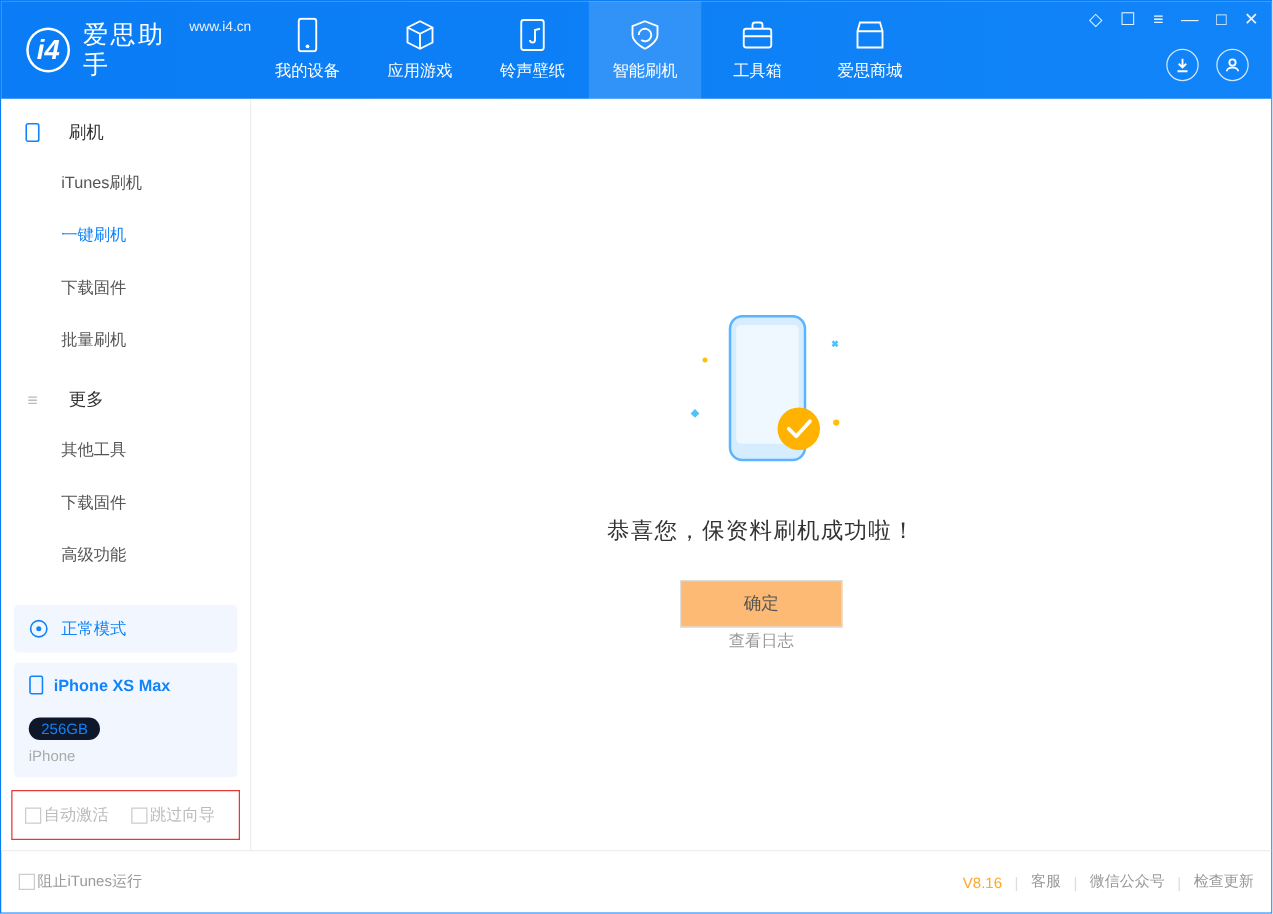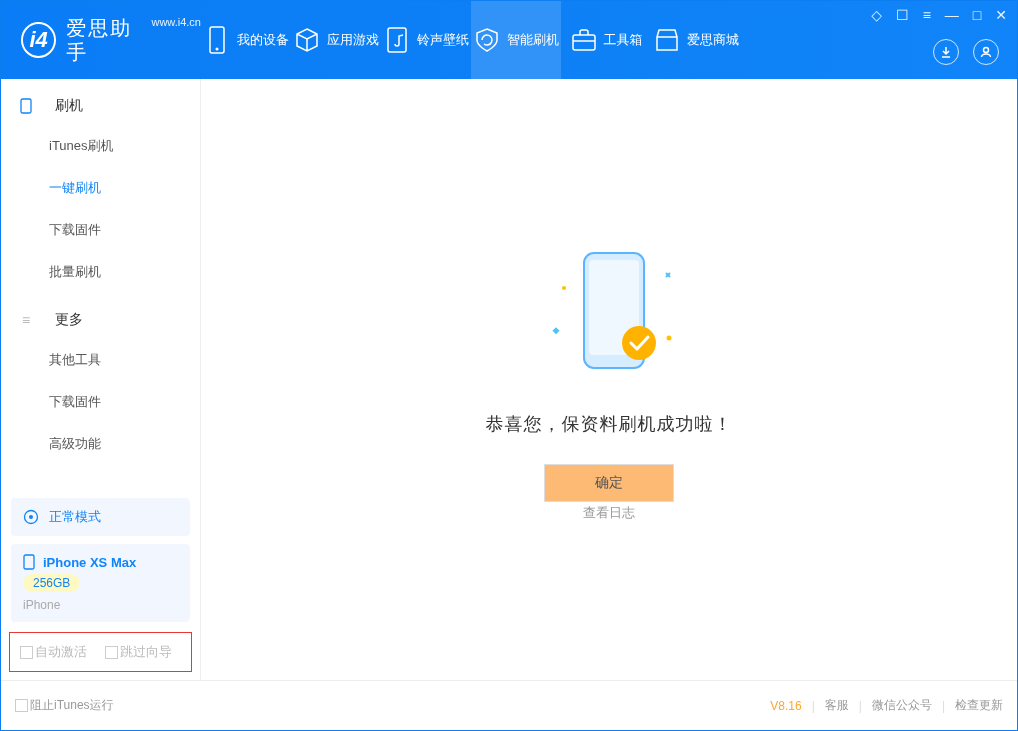--- a/index.html
+++ b/index.html
@@ -5,38 +5,38 @@
 * { margin: 0; padding: 0; box-sizing: border-box; }
 body { font-family: "Microsoft YaHei", Arial, sans-serif; font-size: 13px; color: #333; background: #fff; }
 .app-window { width: 1018px; height: 731px; border: 1px solid #0d7ef2; display: flex; flex-direction: column; position: relative; }
 .header { height: 78px; background: linear-gradient(to right, #0a7cf5, #1084f8); display: flex; align-items: stretch; color: #fff; position: relative; }
 .logo-area { width: 200px; display: flex; align-items: center; padding-left: 20px; gap: 10px; }
 .logo-circle { width: 36px; height: 36px; border: 2.5px solid #fff; border-radius: 50%; display: flex; align-items: center; justify-content: center; font-weight: bold; font-size: 22px; font-style: italic; }
 .logo-text { display: flex; flex-direction: row; line-height: 1.2; }
 .logo-text .main { font-size: 20px; font-weight: 500; letter-spacing: 2px; }
 .logo-text .sub { font-size: 11px; opacity: 0.9; }
 .nav-tabs { display: flex; flex: 1; }
-.nav-tab { width: 90px; display: flex; align-items: center; justify-content: center; gap: 6px; cursor: pointer; font-size: 13px; }
+.nav-tab { width: 90px; display: flex; flex-direction: column; align-items: center; justify-content: center; gap: 6px; cursor: pointer; font-size: 13px; }
 .nav-tab.active { background: rgba(255,255,255,0.15); }
 .nav-tab .icon { width: 28px; height: 28px; display: flex; align-items: center; justify-content: center; }
 .win-controls { position: absolute; top: 6px; right: 10px; display: flex; gap: 14px; font-size: 14px; opacity: 0.9; }
 .win-controls span { cursor: pointer; }
 .right-icons { position: absolute; right: 18px; bottom: 14px; display: flex; gap: 14px; align-items: center; }
 .circle-btn { width: 26px; height: 26px; border: 1.5px solid rgba(255,255,255,0.8); border-radius: 50%; display: flex; align-items: center; justify-content: center; cursor: pointer; }
 .body { flex: 1; display: flex; overflow: hidden; }
 .sidebar { width: 200px; border-right: 1px solid #eee; display: flex; flex-direction: column; background: #fff; }
 .sb-section-title { display: flex; align-items: center; gap: 22px; padding: 18px 16px 10px 18px; font-size: 14px; color: #333; font-weight: 500; }
 .sb-section-title .ic { width: 14px; height: 14px; display: flex; align-items: center; justify-content: center; color: #1084f8; }
 .sb-item { padding: 12px 12px 12px 48px; font-size: 13px; color: #555; cursor: pointer; }
 .sb-item.active { color: #1084f8; }
 .sb-spacer { flex: 1; }
 .device-mode { margin: 10px 10px 4px 10px; background: #f2f7ff; border-radius: 4px; padding: 10px 12px; display: flex; align-items: center; gap: 10px; color: #1084f8; font-weight: 500; }
 .device-info { margin: 4px 10px 10px 10px; background: #f2f7ff; border-radius: 4px; padding: 10px 12px; }
 .device-info .dn { color: #1084f8; font-weight: 600; display:flex; align-items:center; gap:8px; }
-.device-info .cap { display: inline-block; margin-top: 4px; padding: 2px 10px; border-radius: 10px; background: #fef9c3; color: #1084f8; font-size: 12px; }
+.device-info .cap { display: inline-block; margin-top: 18px; padding: 2px 10px; border-radius: 10px; background: #0f172a; color: #1084f8; font-size: 12px; }
 .device-info .sub { margin-top: 6px; color: #aaa; font-size: 12px; }
 .red-box { border: 1.5px solid #e53935; margin: 0 8px 8px 8px; padding: 10px 10px; display: flex; gap: 18px; align-items: center; color: #bbb; }
 .chk { display: inline-flex; align-items: center; gap: 2px; cursor: pointer; }
 .chk .box { width: 13px; height: 13px; border: 1px solid #ccc; background: #fff; }
 .main { flex: 1; position: relative; display: flex; flex-direction: column; align-items: center; justify-content: center; }
 .success-msg { font-size: 18px; color: #333; margin-top: 24px; letter-spacing: 1px; }
 .ok-btn { margin-top: 28px; width: 130px; height: 38px; border: 1px solid #ddd; background: #fdba74; color: #555; font-size: 14px; cursor: pointer; }
 .log-link { margin-top: 2px; color: #999; font-size: 13px; cursor: pointer; }
 .footer { height: 50px; border-top: 1px solid #eee; display: flex; align-items: center; padding: 0 14px; font-size: 12px; color: #999; }
 .footer .right { margin-left: auto; display: flex; align-items: center; gap: 10px; }

